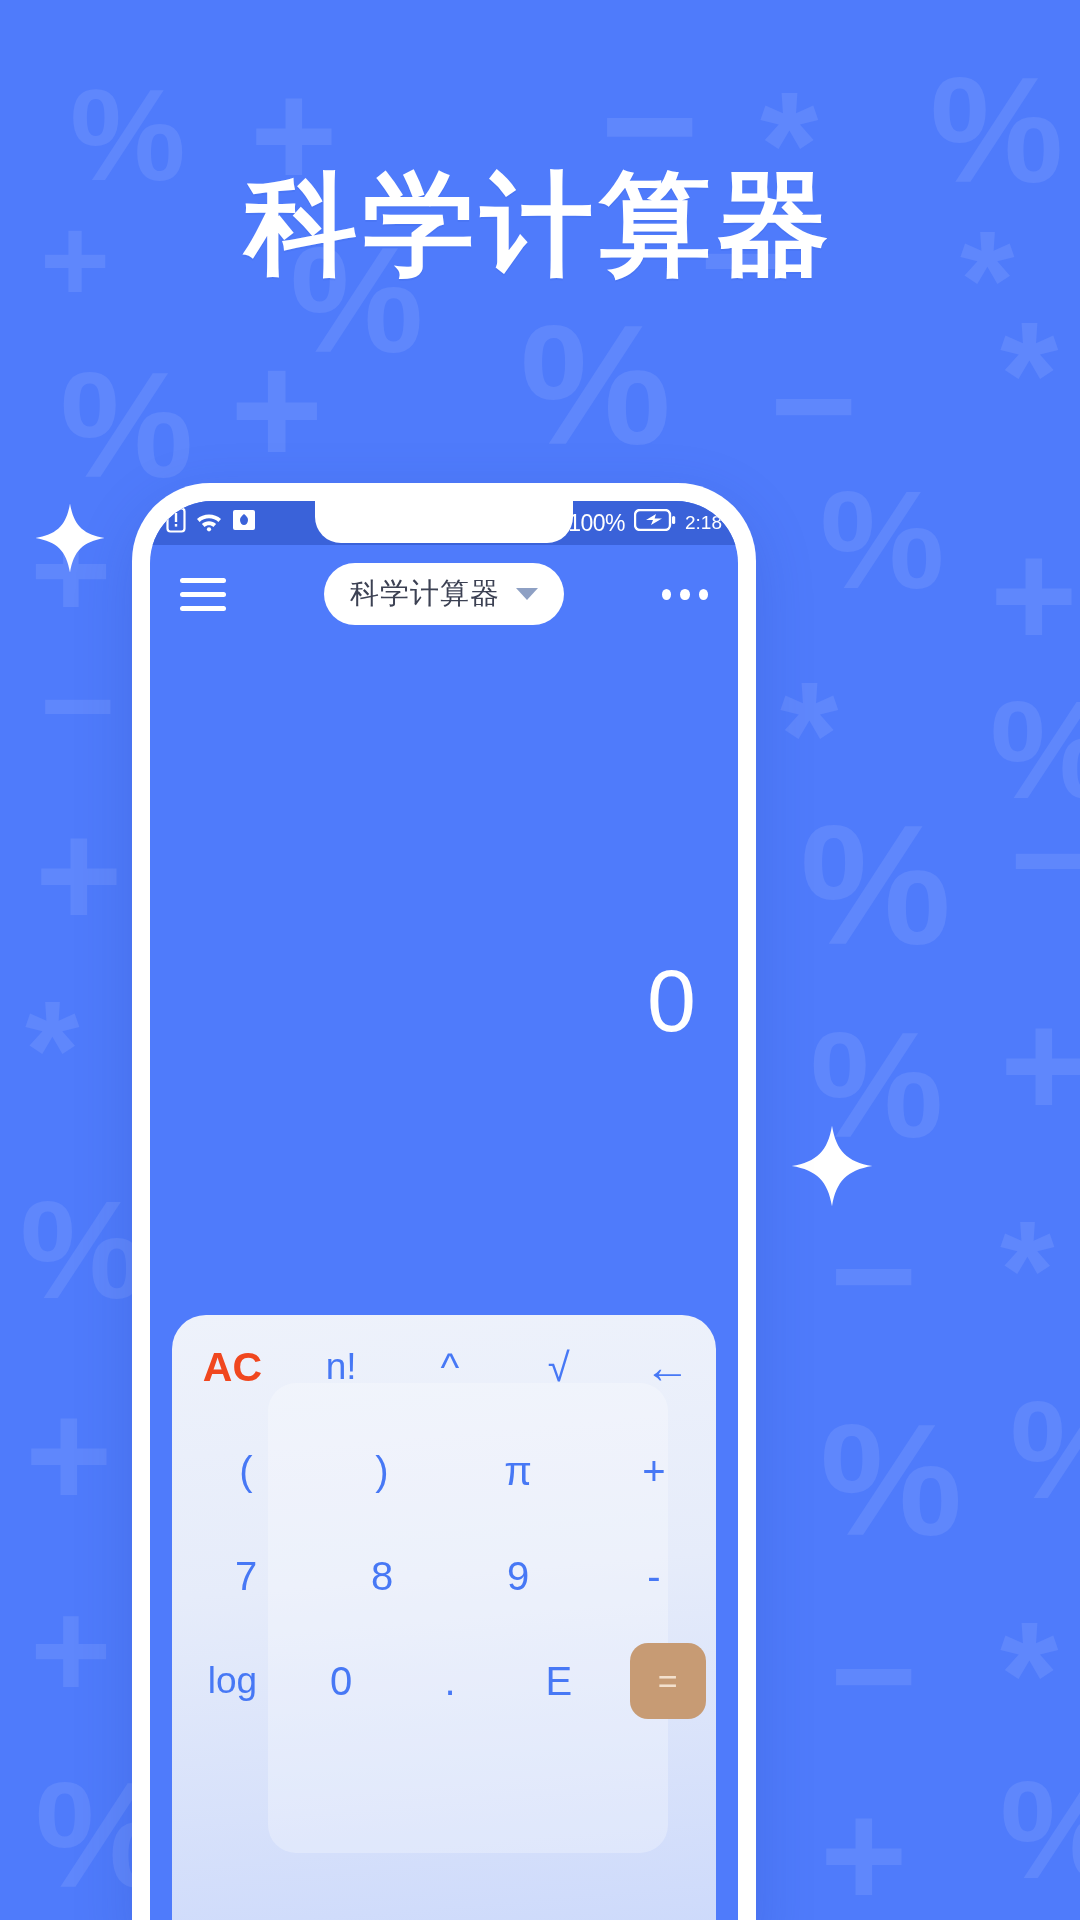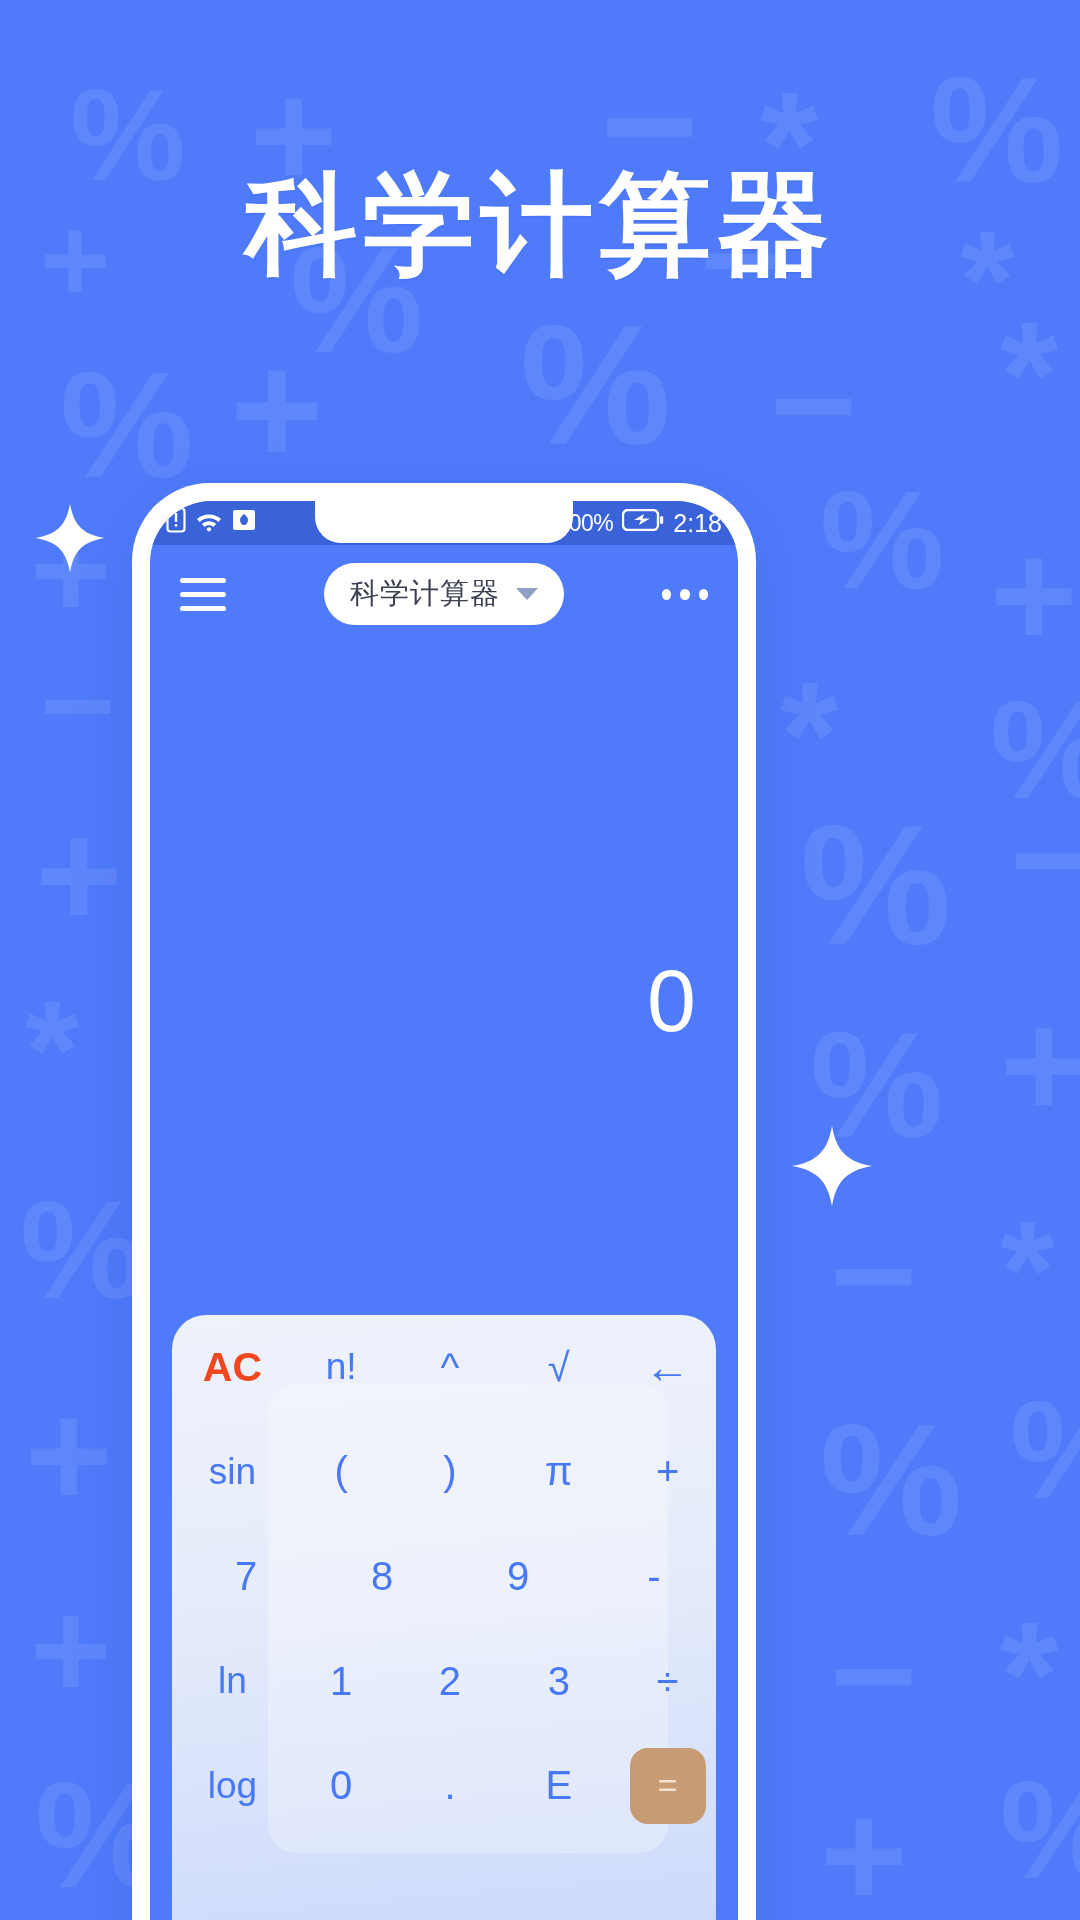--- a/index.html
+++ b/index.html
@@ -75,21 +75,21 @@
     background:#3a62d9;
     display:flex;
     align-items:center;
     color:#ffffff;
     font-size:22px;
     padding:0 16px;
   }
   .sb-left { display:flex; align-items:center; gap:9px; }
   .sb-right { margin-left:auto; display:flex; align-items:center; gap:9px; }
   .sb-batt-pct { font-size:23px; letter-spacing:-.5px; }
-  .sb-time { font-size:25px; letter-spacing:0px; }
+  .sb-time { font-size:19px; letter-spacing:0px; }
   
   .notch {
     position:absolute;
     top:0; left:50%; transform:translateX(-50%);
     width:258px; height:42px;
     background:#ffffff;
     border-radius:0 0 26px 26px;
     z-index:6;
   }
 
@@ -298,38 +298,30 @@
 
     <div class="keypad" id="keypad">
         <div class="kp-row">
           <div class="key ac">AC</div>
           <div class="key fn">n!</div>
           <div class="key op">^</div>
           <div class="key op">√</div>
           <div class="key arrow">←</div>
         </div>
         <div class="kp-row">
-          <div class="key fn">sin</div>
           <div class="key op">(</div>
           <div class="key op">)</div>
           <div class="key op">π</div>
           <div class="key op">+</div>
         </div>
         <div class="kp-row">
           <div class="key num">7</div>
           <div class="key num">8</div>
           <div class="key num">9</div>
           <div class="key op">-</div>
-        </div>
-        <div class="kp-row">
-          <div class="key fn">ln</div>
-          <div class="key num">1</div>
-          <div class="key num">2</div>
-          <div class="key num">3</div>
-          <div class="key op">÷</div>
         </div>
         <div class="kp-row">
           <div class="key fn">log</div>
           <div class="key num">0</div>
           <div class="key num">.</div>
           <div class="key num">E</div>
           <div class="key equals">
             <div class="eq-btn">=</div>
           </div>
         </div>

